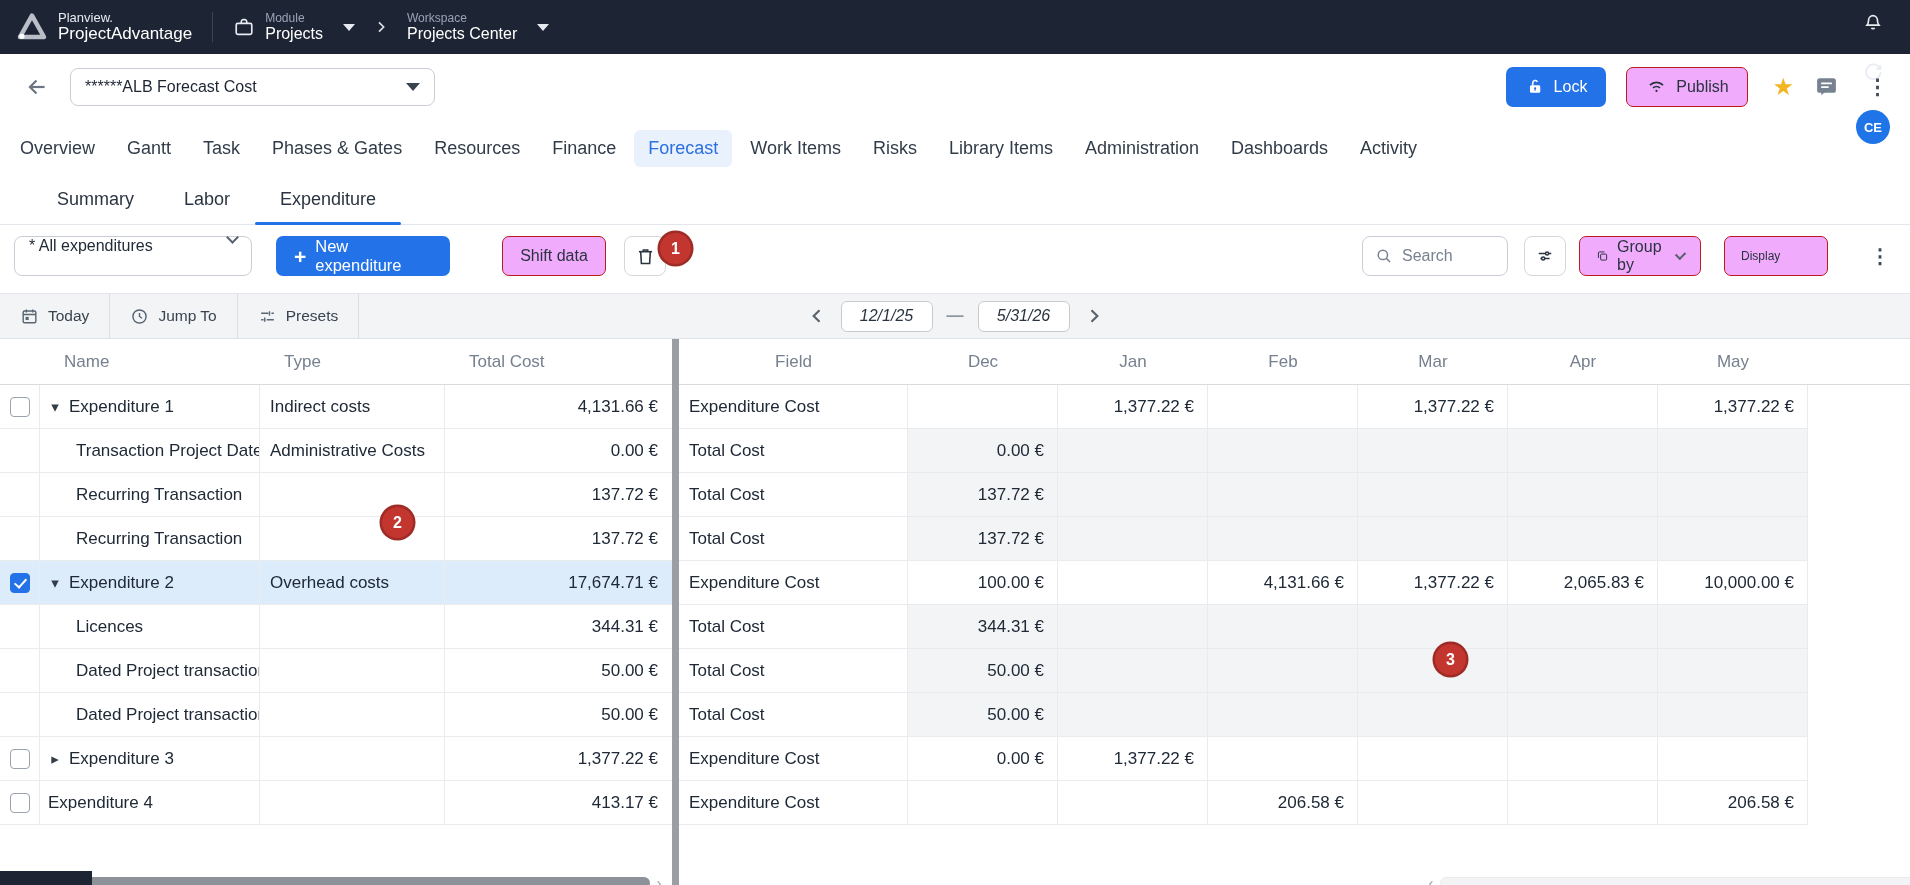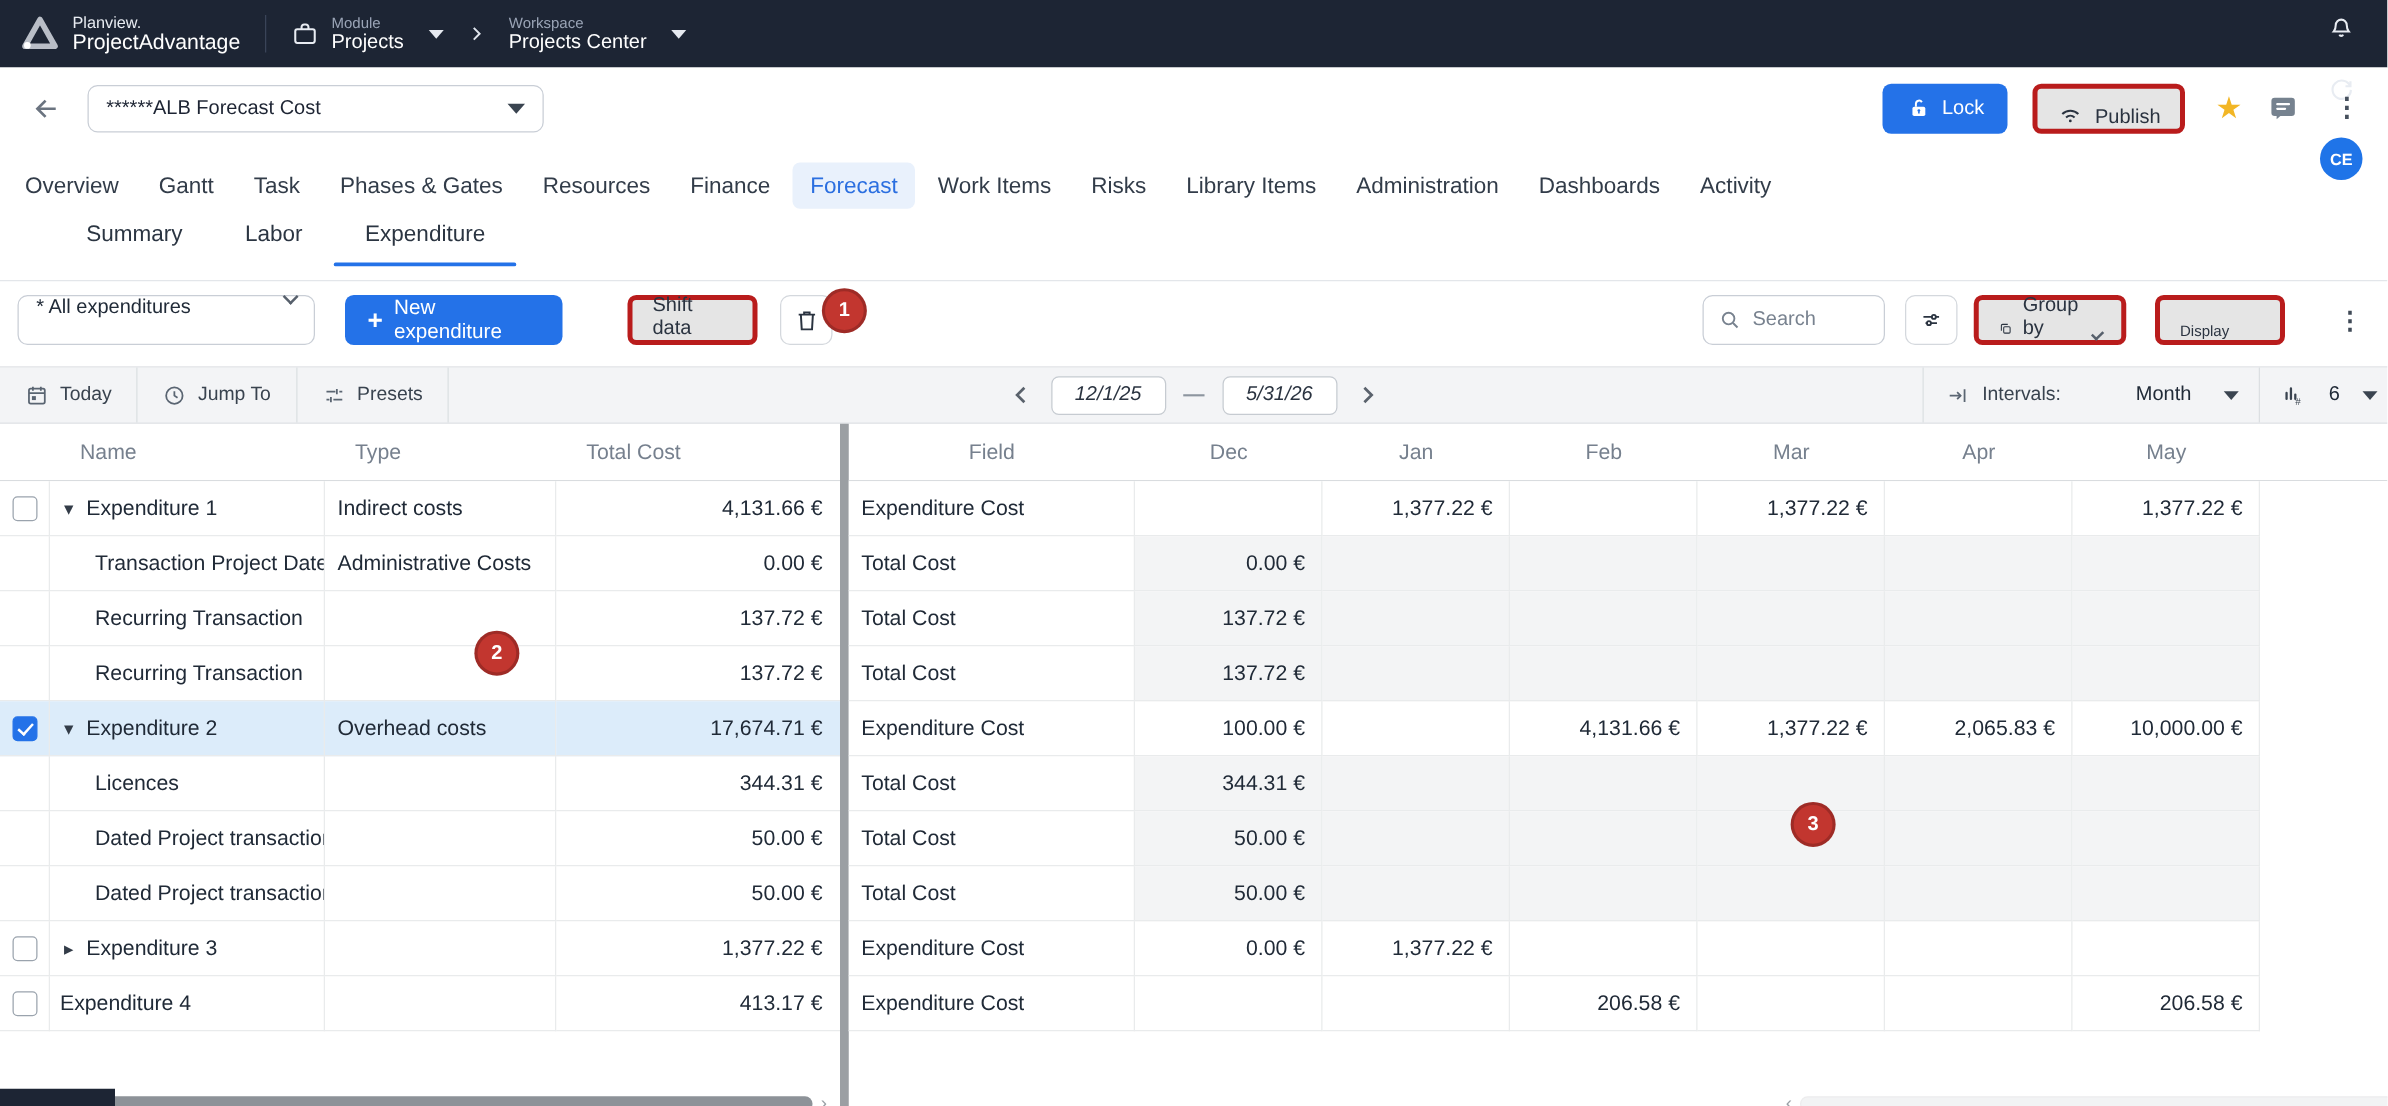--- a/index.html
+++ b/index.html
@@ -27,34 +27,34 @@
 
   
   .doc-header { height:65px; display:flex; align-items:center; padding:0 22px; background:#fff; }
   .back-btn { width:30px; height:30px; display:flex; align-items:center; justify-content:center; margin-right:18px; }
   .title-combo { width:365px; height:38px; border:1px solid #c9ced6; border-radius:8px; display:flex; align-items:center;
     padding:12px 14px; font-size:16px; color:#1d2433; }
   .title-combo .caret-dk { margin-left:auto; width:0; height:0; border-left:7px solid transparent; border-right:7px solid transparent; border-top:8px solid #3a4450; }
   .dh-right { margin-left:auto; display:flex; align-items:center; }
   .btn { height:40px; border-radius:7px; display:flex; align-items:center; justify-content:center; font-size:16px; cursor:pointer; }
   .btn-blue { background:#2472e8; color:#fff; padding:0 18px; gap:9px; }
-  .btn-white { background:#e5e5e5; border:4px solid #b91c1c; color:#2a3340; padding:0 16px; gap:9px;align-items:flex-end; }
+  .btn-white { background:#f0abfc; border:1px solid #b91c1c; color:#2a3340; padding:0 16px; gap:9px; }
   .lock-btn { width:100px; }
   .publish-btn { width:122px; margin-left:20px; }
   .star { font-size:24px; color:#f2b625; margin-left:24px; }
   .comment-ic { margin-left:20px; }
   .kebab { font-size:21px; color:#46505d; margin-left:28px; letter-spacing:0; font-weight:bold; }
 
   
   .tabs-row { height:58px; display:flex; align-items:center; padding:0 4px; }
   .tab { padding:8px 14px; margin:0 2px; font-size:18px; color:#323c49; border-radius:6px; cursor:pointer; white-space:nowrap; }
   .tab.active { background:#e9f1fc; color:#2b6fe0; }
 
   
-  .subtabs { height:48px; display:flex; align-items:flex-start; padding:0 0 0 44px; border-bottom:1px solid #e3e6ea; }
+  .subtabs { height:48px; display:flex; align-items:flex-end; padding:0 0 0 32px; border-bottom:1px solid #e3e6ea; }
   .subtab { padding:0 25px 14px 25px; font-size:18px; color:#2b3542; position:relative; cursor:pointer; }
   .subtab.active::after { content:""; position:absolute; left:0; right:0; bottom:-1px; height:3px; background:#2472e8; border-radius:2px; }
 
   
   .toolbar { height:62px; display:flex; align-items:center; padding:0 14px; }
   .select-box { width:238px; height:40px; border:1px solid #c9ced6; border-radius:8px; display:flex; align-items:flex-start;
     padding:0 14px; font-size:16px; color:#212b38; }
   .chev-thin { width:9px; height:9px; border-right:2px solid #57606c; border-bottom:2px solid #57606c; transform:rotate(45deg); margin-left:auto; margin-top:-4px; }
   .new-btn { margin-left:24px; width:174px; font-size:16.5px; }
   .plus-glyph { font-size:21px; font-weight:bold; line-height:1; }
@@ -344,42 +344,20 @@
         <path d="M15 5l-7 7 7 7"></path>
       </svg>
       <div class="date-box">12/1/25</div>
       <span class="range-dash">—</span>
       <div class="date-box">5/31/26</div>
       <svg width="20" height="20" viewBox="0 0 24 24" fill="none" stroke="#5a626c" stroke-width="2.6">
         <path d="M9 5l7 7-7 7"></path>
       </svg>
     </div>
 
-    <div class="tl-right">
-      <div class="intervals-label">
-        <svg width="19" height="19" viewBox="0 0 24 24" fill="none" stroke="#5a6572" stroke-width="1.8">
-          <path d="M3.5 12h11"></path>
-            <path d="M11 8.5l3.5 3.5L11 15.5"></path>
-            <path d="M18.5 5.5v13"></path>
-        </svg>
-        <span>Intervals:</span>
-      </div>
-      <div class="month-sel">
-        <span>Month</span>
-        <span class="caret-sm"></span>
-      </div>
-      <div class="count-group">
-        <svg width="21" height="21" viewBox="0 0 24 24">
-          <path d="M6 15V9.5M10 15V5.5M14 15v-4" fill="none" stroke="#3a4450" stroke-width="2.1" stroke-linecap="round"></path>
-          <text x="14" y="21" font-size="9" fill="#3a4450" font-family="Liberation Sans, sans-serif">#</text>
-        </svg>
-        <span class="count-num">6</span>
-        <span class="caret-sm"></span>
-      </div>
-    </div>
   </div>
 
   <div class="grid">
     <div class="left-pane">
       <div class="thead">
         <div class="col-cb"></div>
         <div class="col-name lh">Name</div>
         <div class="col-type lh">Type</div>
         <div class="col-total lh">Total Cost</div>
       </div>

